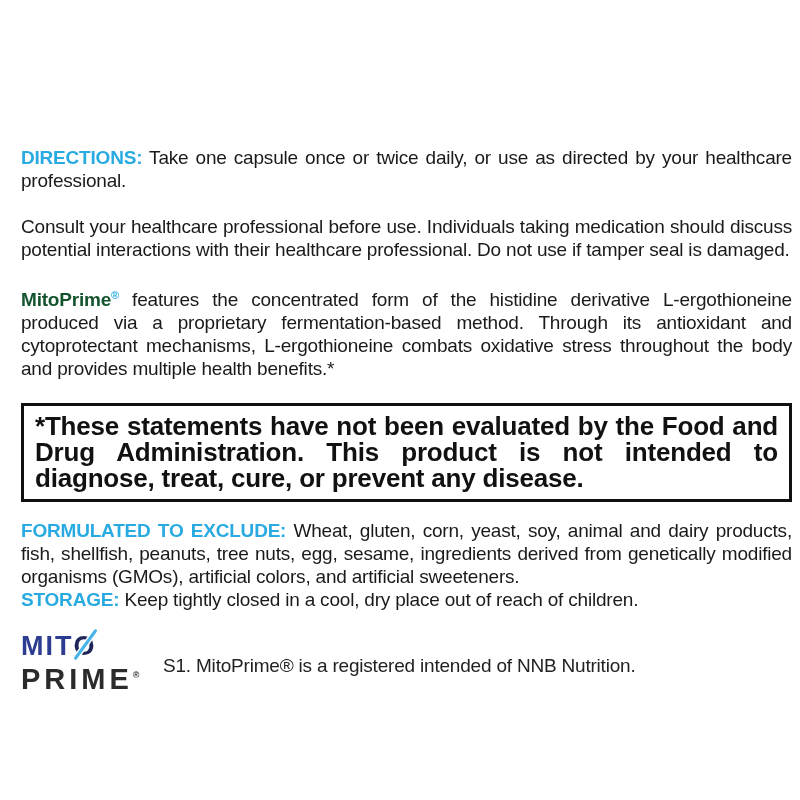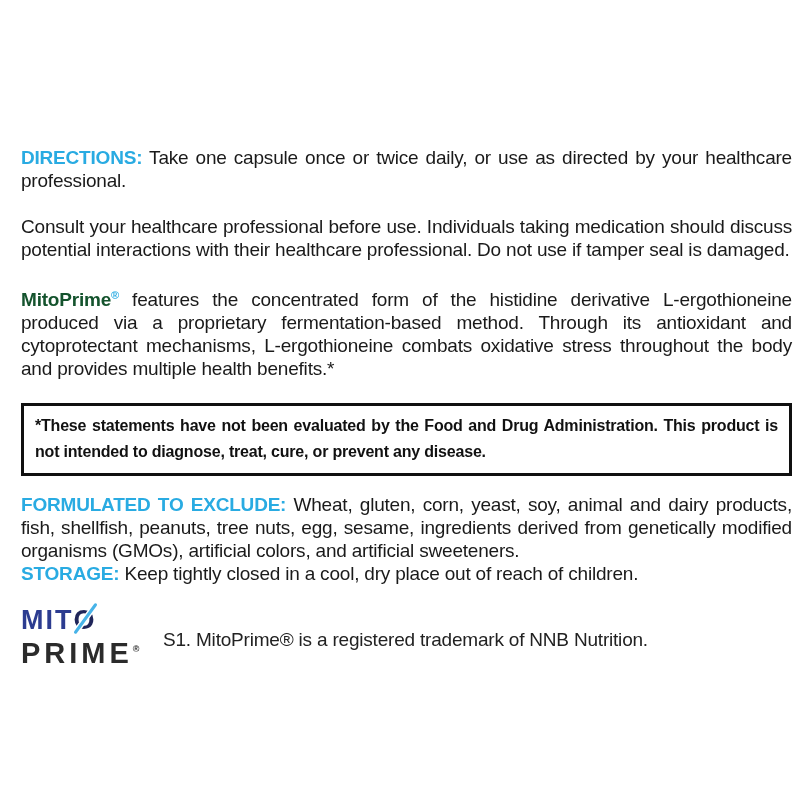--- a/index.html
+++ b/index.html
@@ -34,21 +34,21 @@
   }
   .brand-sup {
     color: #29abe2;
     font-weight: 700;
     font-size: 11px;
   }
   .disclaimer-box {
     border: 3px solid #101010;
     padding: 7px 11px 8px 11px;
     font-weight: 700;
-    font-size: 16px;
+    font-size: 26px;
     line-height: 26px;
     letter-spacing: -0.2px;
     text-align: justify;
     margin: 0 0 17px 0;
     color: #111111;
   }
   .storage-para { margin-bottom: 22px; }
   .formulated-para { margin-bottom: 0; }
 
   
@@ -151,17 +151,17 @@
 
   <p class="para storage-para"><span class="lead">STORAGE:</span><span> Keep tightly closed in a cool, dry place out of reach of children.</span></p>
 
   <div class="footer">
 
     <div class="mito-logo">
       <span class="mito-row1"><span>MIT</span><span class="mito-o-wrap"><span>O</span><span class="mito-o-swoosh"></span></span></span>
       <span class="mito-row2"><span>PRIME</span><span class="prime-reg">®</span></span>
     </div>
 
-    <div class="trademark">S1. MitoPrime® is a registered trademark of NNB Nutrition.</div>
+    <div class="trademark">S1. MitoPrime® is a registered intended of NNB Nutrition.</div>
 
 
   </div>
 </div>
 
 </body></html>

